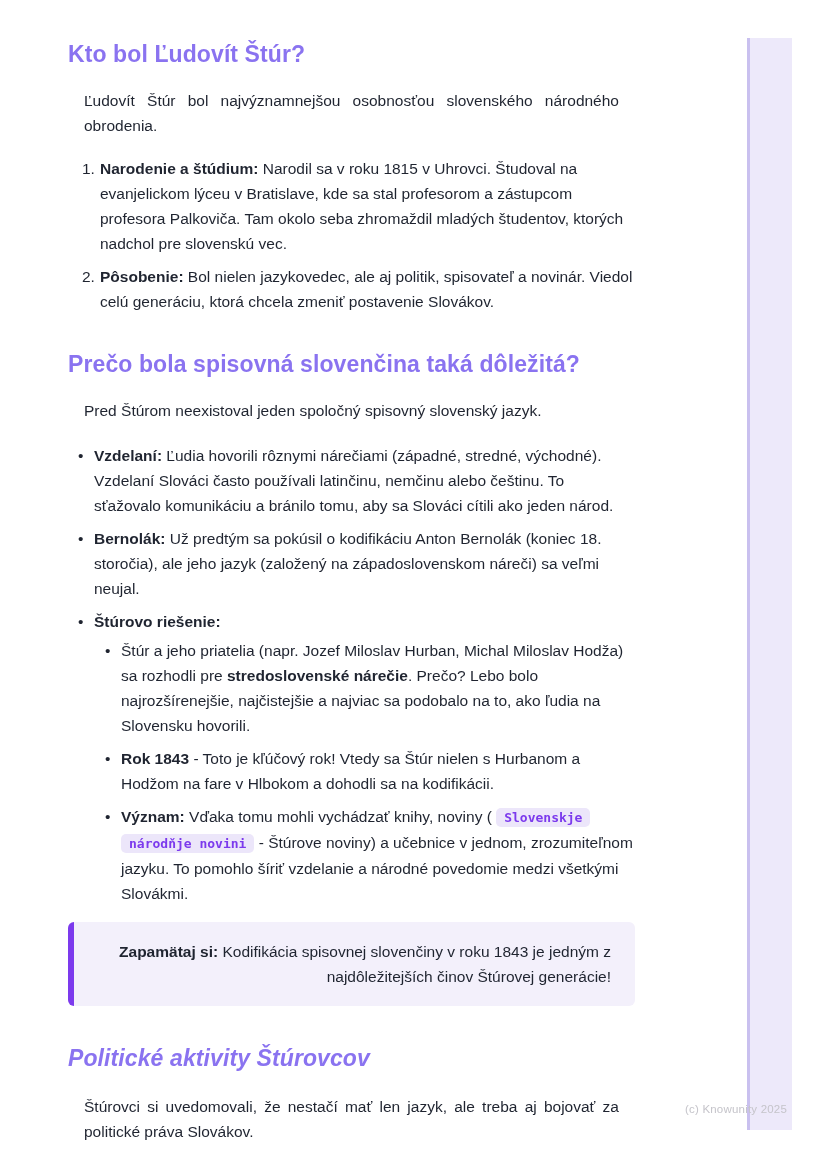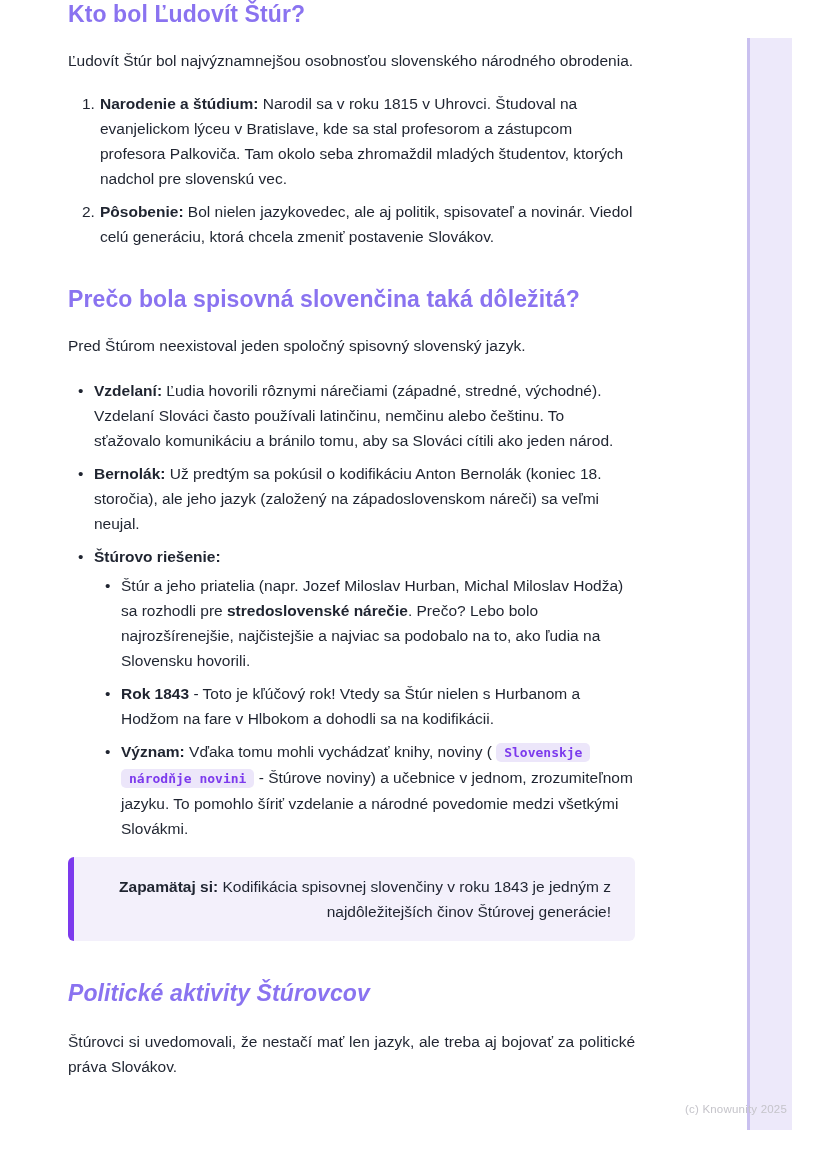--- a/index.html
+++ b/index.html
@@ -9,36 +9,37 @@
     background: #ffffff;
     font-family: "Liberation Sans", sans-serif;
     color: #1f2430;
     position: relative;
     overflow: hidden;
   }
   .content {
     position: absolute;
     left: 68px; top: 0;
     width: 567px;
+    padding-top: 40px;
   }
   .heading {
     color: #8a73f0;
     font-size: 23px;
     line-height: 28px;
     font-weight: 700;
     margin: 0;
     letter-spacing: 0.1px;
   }
   .h1 { margin: 0 0 20px 0; }
   .h2 { margin: 36px 0 20px 0; }
   .h3 { margin: 38px 0 22px 0; font-style: italic; }
   .para {
     font-size: 15.5px;
     line-height: 25px;
-    margin: 0;
+    margin: 16px;
   }
   .justify { text-align: justify; }
   .mb18 { margin-bottom: 18px; }
   .mb20 { margin-bottom: 20px; }
   .b { font-weight: 700; }
   .olist { margin: 0; }
   .oli {
     position: relative;
     padding-left: 32px;
     font-size: 15.5px;

